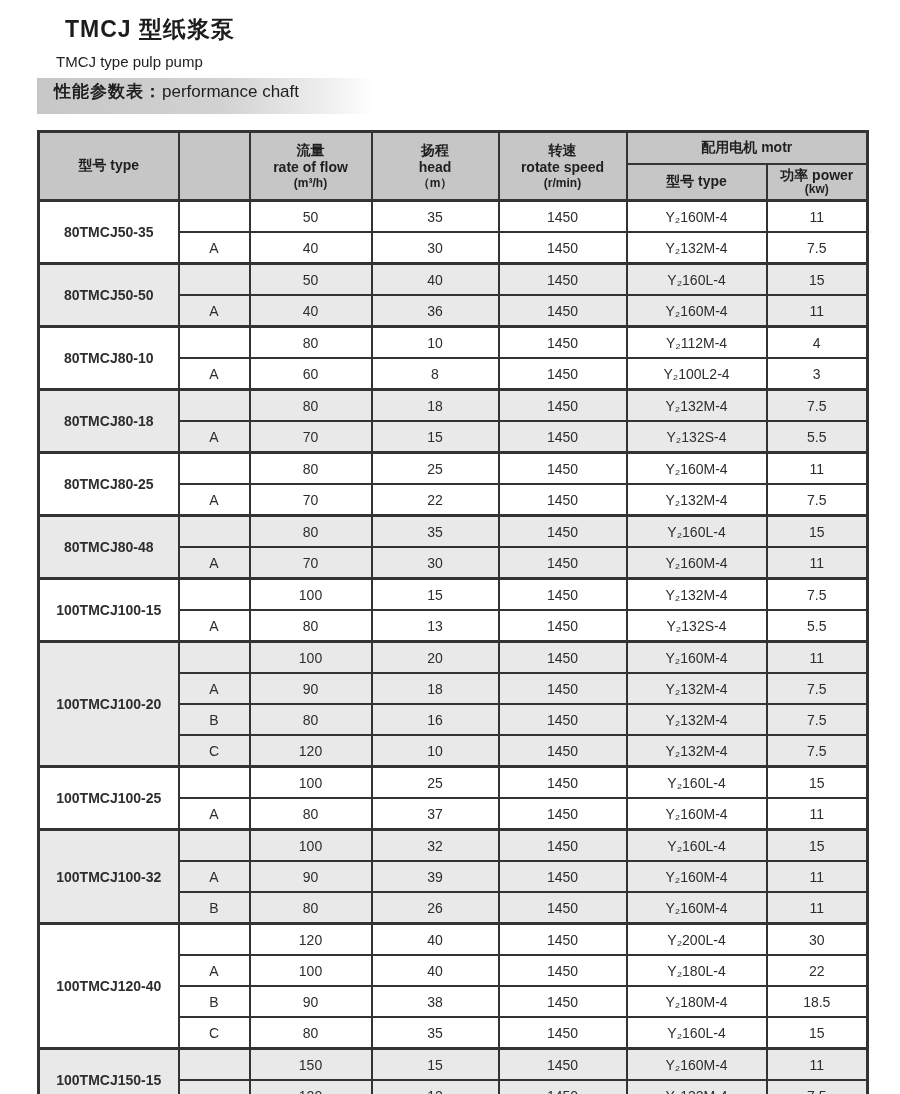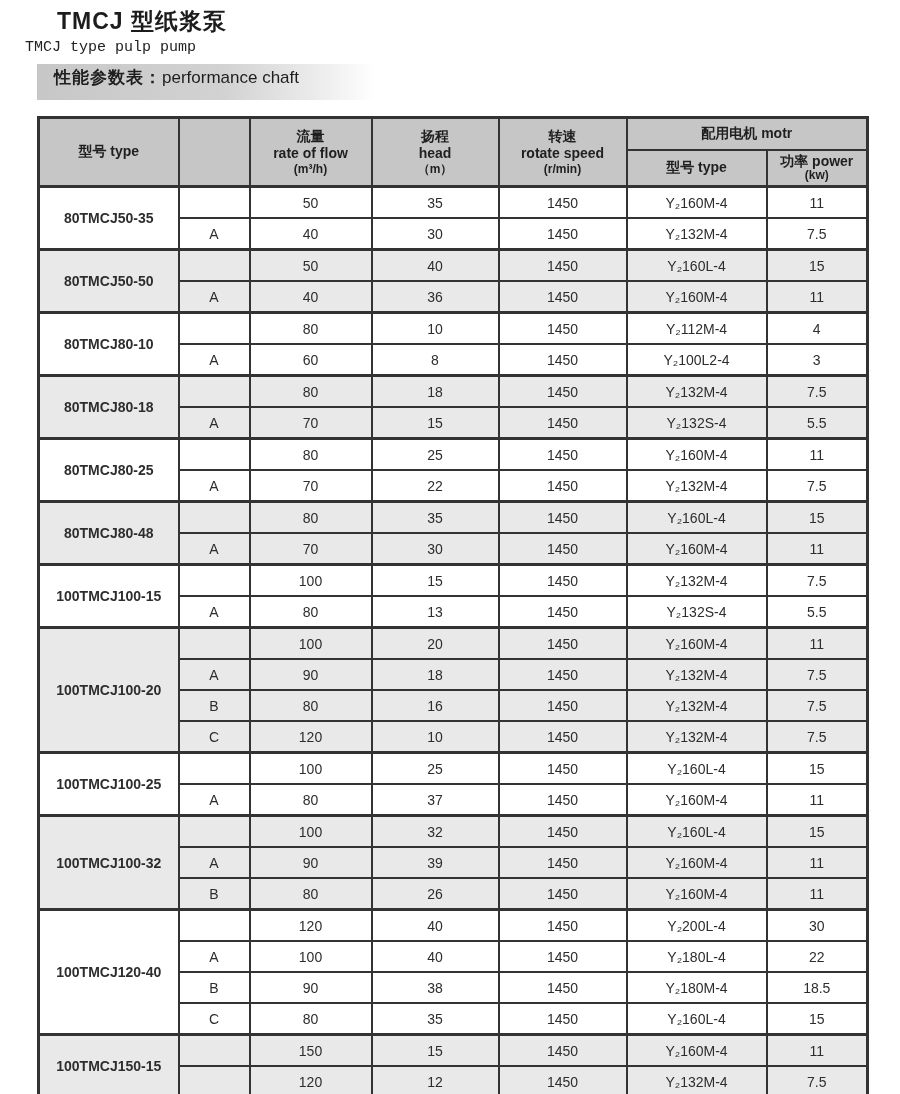--- a/index.html
+++ b/index.html
@@ -5,27 +5,27 @@
   html, body { margin: 0; padding: 0; background: #ffffff; }
   body {
     width: 900px; height: 1094px;
     font-family: "Liberation Sans", "DejaVu Sans", sans-serif;
     color: #2d2d2d;
     -webkit-font-smoothing: antialiased;
   }
   .page { position: relative; width: 900px; height: 1094px; overflow: hidden; }
 
   .doc-title {
-    margin: 0; padding: 6px 0 0 57px;
+    margin: 8px; padding: 6px 0 0 57px;
     font-size: 23px; font-weight: bold; color: #1c1c1c;
     letter-spacing: 1px;
   }
   .doc-subtitle {
-    margin: 2px 0 0 0; padding-left: 25px;
-    font-size: 15px; color: #222222; font-family: Liberation Mono, monospace;
+    margin: 2px 0 0 0; padding-left: 56px;
+    font-size: 15px; color: #222222;
   }
   .section-bar {
     margin: 8px 0 0 37px;
     width: 338px; height: 36px; line-height: 27px;
     padding-left: 17px; box-sizing: border-box;
     background: linear-gradient(90deg, #c7c7c7 0%, #d2d2d2 55%, #eeeeee 85%, #ffffff 100%);
     font-size: 17px; color: #1e1e1e;
   }
   .section-bar .zh { font-weight: 600; letter-spacing: 1px; }
   .section-bar .en { font-weight: 500; }

